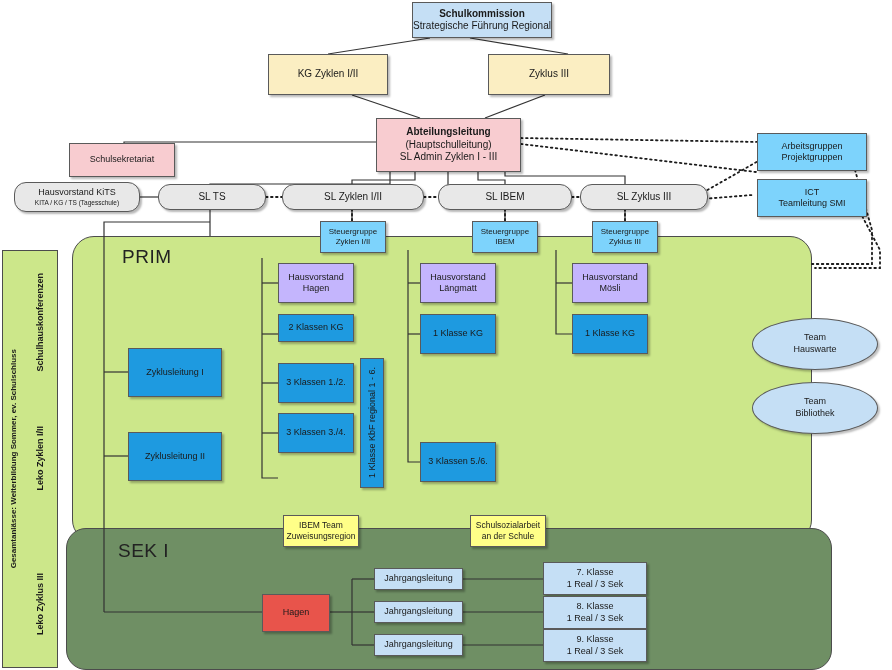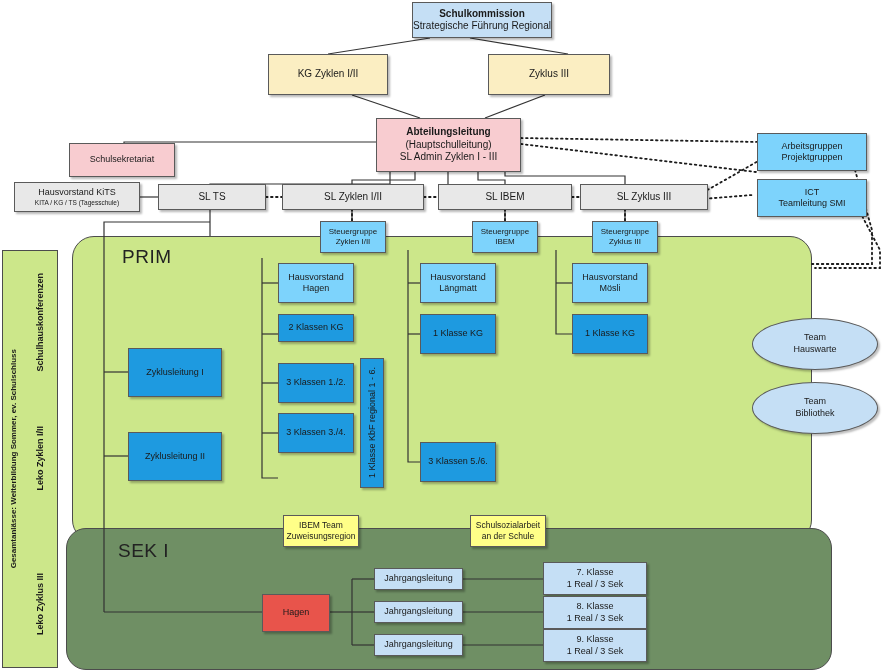--- a/index.html
+++ b/index.html
@@ -6,23 +6,23 @@
   body{font-family:"Liberation Sans","DejaVu Sans",sans-serif;}
   #stage{position:relative;width:892px;height:670px;overflow:hidden;background:#ffffff;}
   .node{position:absolute;box-sizing:border-box;display:flex;flex-direction:column;
         align-items:center;justify-content:center;text-align:center;
         border:1px solid #5a5a5a;line-height:1.25;color:#1a1a1a;
         box-shadow:2px 2px 2px rgba(0,0,0,0.28);}
   .node .l1,.node .l2,.node .l3{display:block;white-space:nowrap;}
   .blue-l{background:#c5dff5;}
   .cream{background:#fbeec2;}
   .pink{background:#f8ccd0;}
-  .grey{background:#e8e8e8;}
+  .grey{background:#e8e8e8;border-radius:12px;}
   .orange{background:#7dd3fc;}
-  .red{background:#7dd3fc;align-items:center;}
+  .red{background:#c4b5fd;align-items:center;}
   .red2{background:#e8544b;}
   .blue-d{background:#1e9ae0;}
   .yellow{background:#ffff88;}
   .ellipse{position:absolute;box-sizing:border-box;display:flex;flex-direction:column;
            align-items:center;justify-content:center;text-align:center;
            border:1px solid #5a5a5a;border-radius:50%;background:#c5dff5;
            line-height:1.3;color:#1a1a1a;box-shadow:2px 2px 2px rgba(0,0,0,0.25);}
   .panel{position:absolute;box-sizing:border-box;border:1px solid #4c4c4c;}
   .panel-prim{background:#cce78a;border-radius:22px;}
   .panel-sek{background:#6f8f64;border-radius:20px;}

